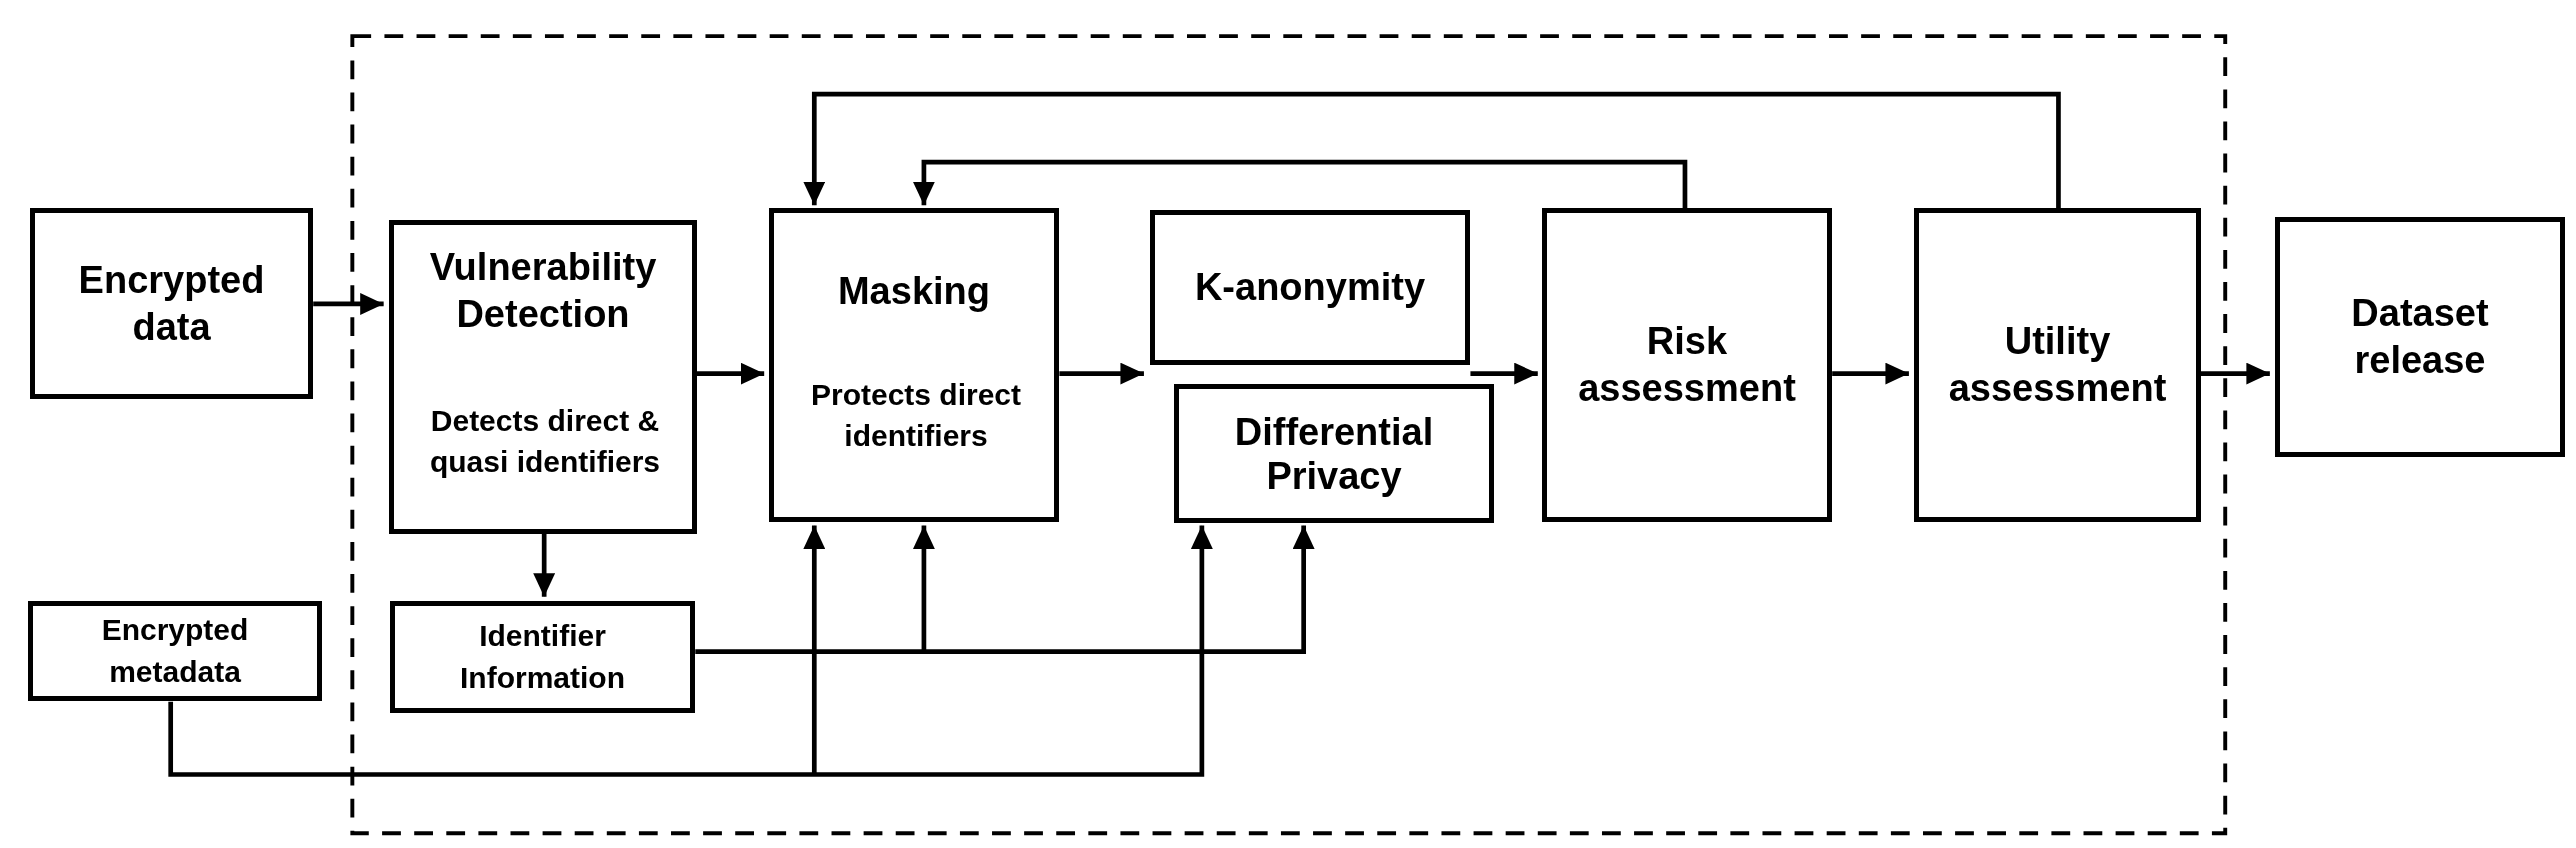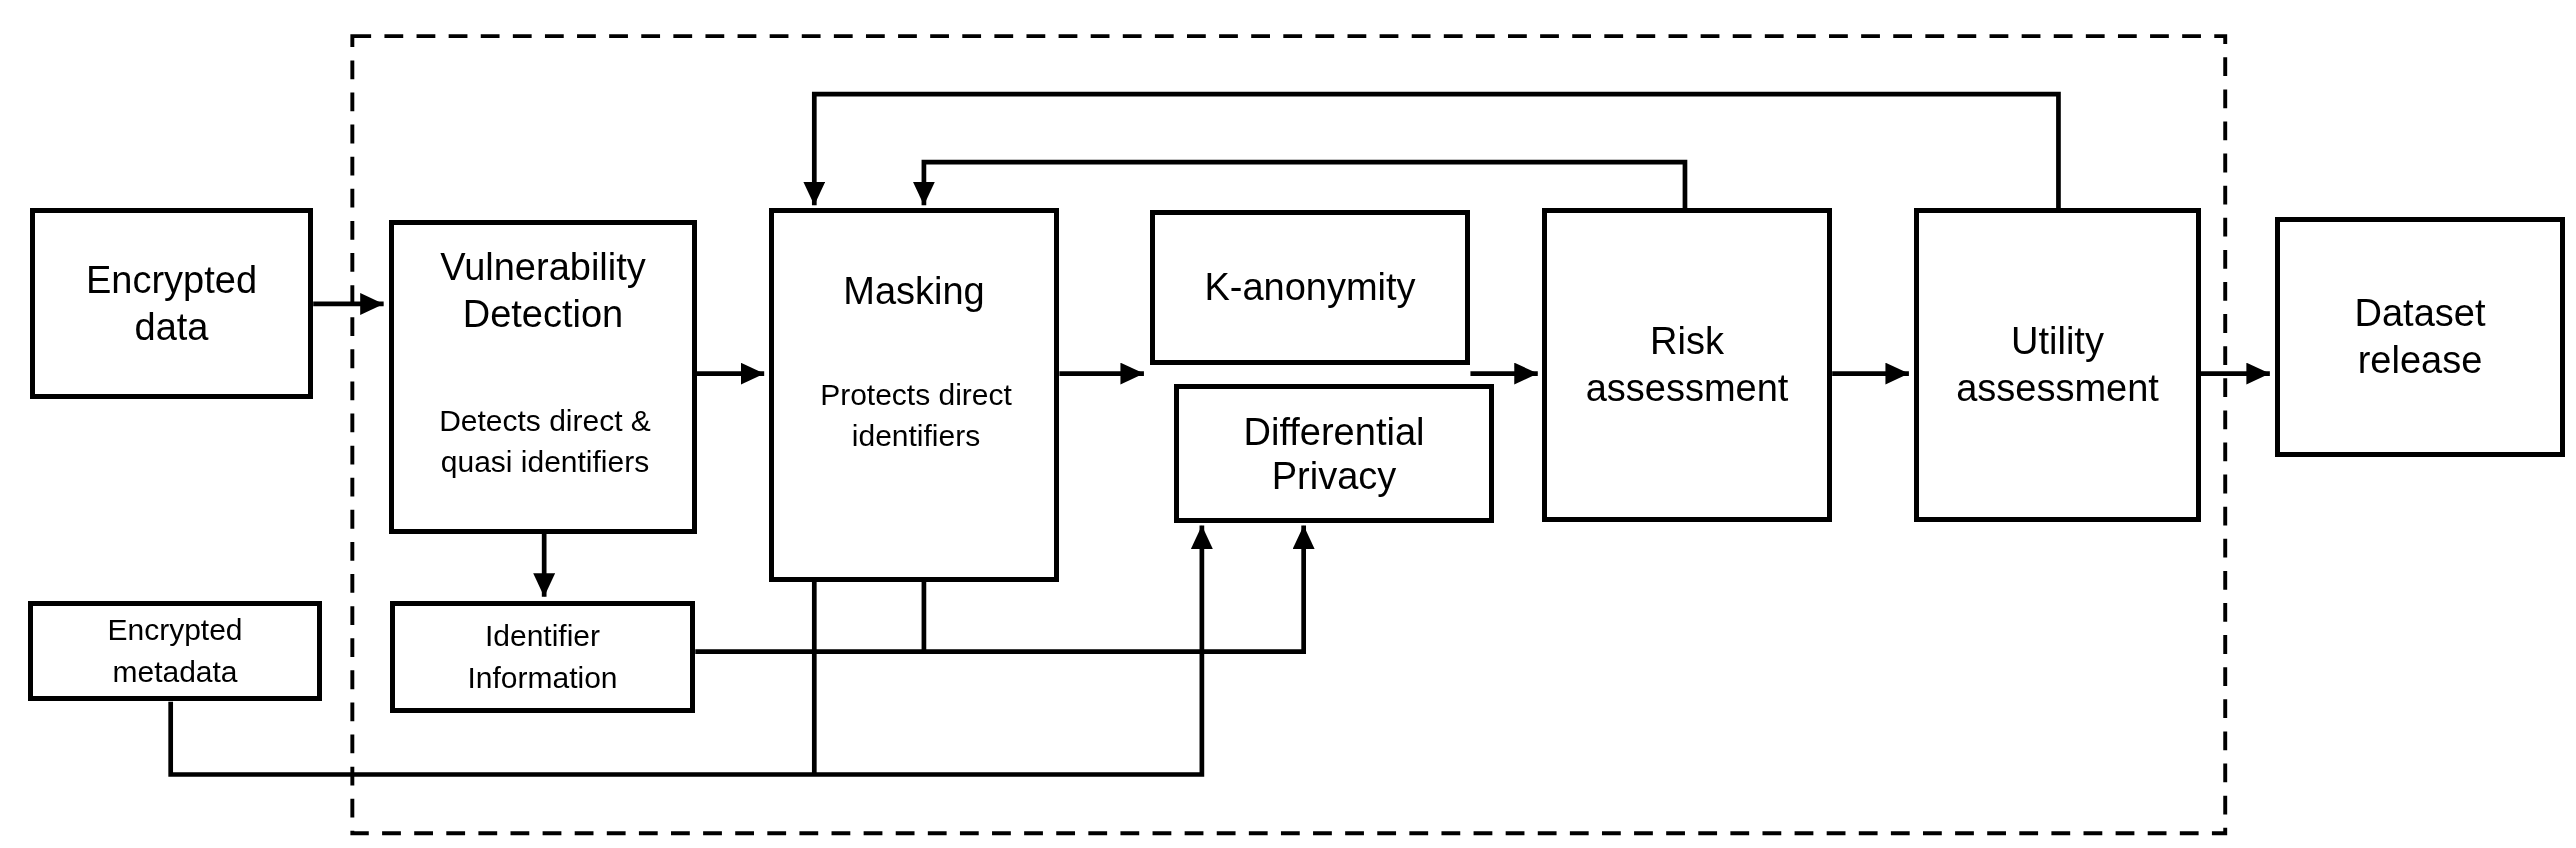--- a/index.html
+++ b/index.html
@@ -8,20 +8,21 @@
     background: #ffffff;
   }
   .canvas {
     position: relative;
     width: 2576px;
     height: 849px;
     background: #ffffff;
     font-family: "Liberation Sans", "DejaVu Sans", sans-serif;
     color: #000000;
     overflow: hidden;
+    font-weight: bold;
   }
   svg.connectors {
     position: absolute;
     left: 0; top: 0;
     width: 2576px;
     height: 849px;
   }
   svg.connectors line,
   svg.connectors polyline {
     stroke: #000000;
@@ -119,21 +120,21 @@
     <div class="title-block">
       <div class="lbl-big">Vulnerability</div>
       <div class="lbl-big">Detection</div>
     </div>
     <div class="sub-block">
       <div class="lbl-sub">Detects direct &amp;</div>
       <div class="lbl-sub">quasi identifiers</div>
     </div>
   </div>
 
-  <div class="node split" id="masking" style="left:769px; top:208px; width:290px; height:374px;">
+  <div class="node split" id="masking" style="left:769px; top:208px; width:290px; height:314px;">
     <div class="title-block">
       <div class="lbl-big">Masking</div>
     </div>
     <div class="sub-block">
       <div class="lbl-sub">Protects direct</div>
       <div class="lbl-sub">identifiers</div>
     </div>
   </div>
 
   <div class="node" id="k-anonymity" style="left:1150px; top:210px; width:320px; height:155px;">

